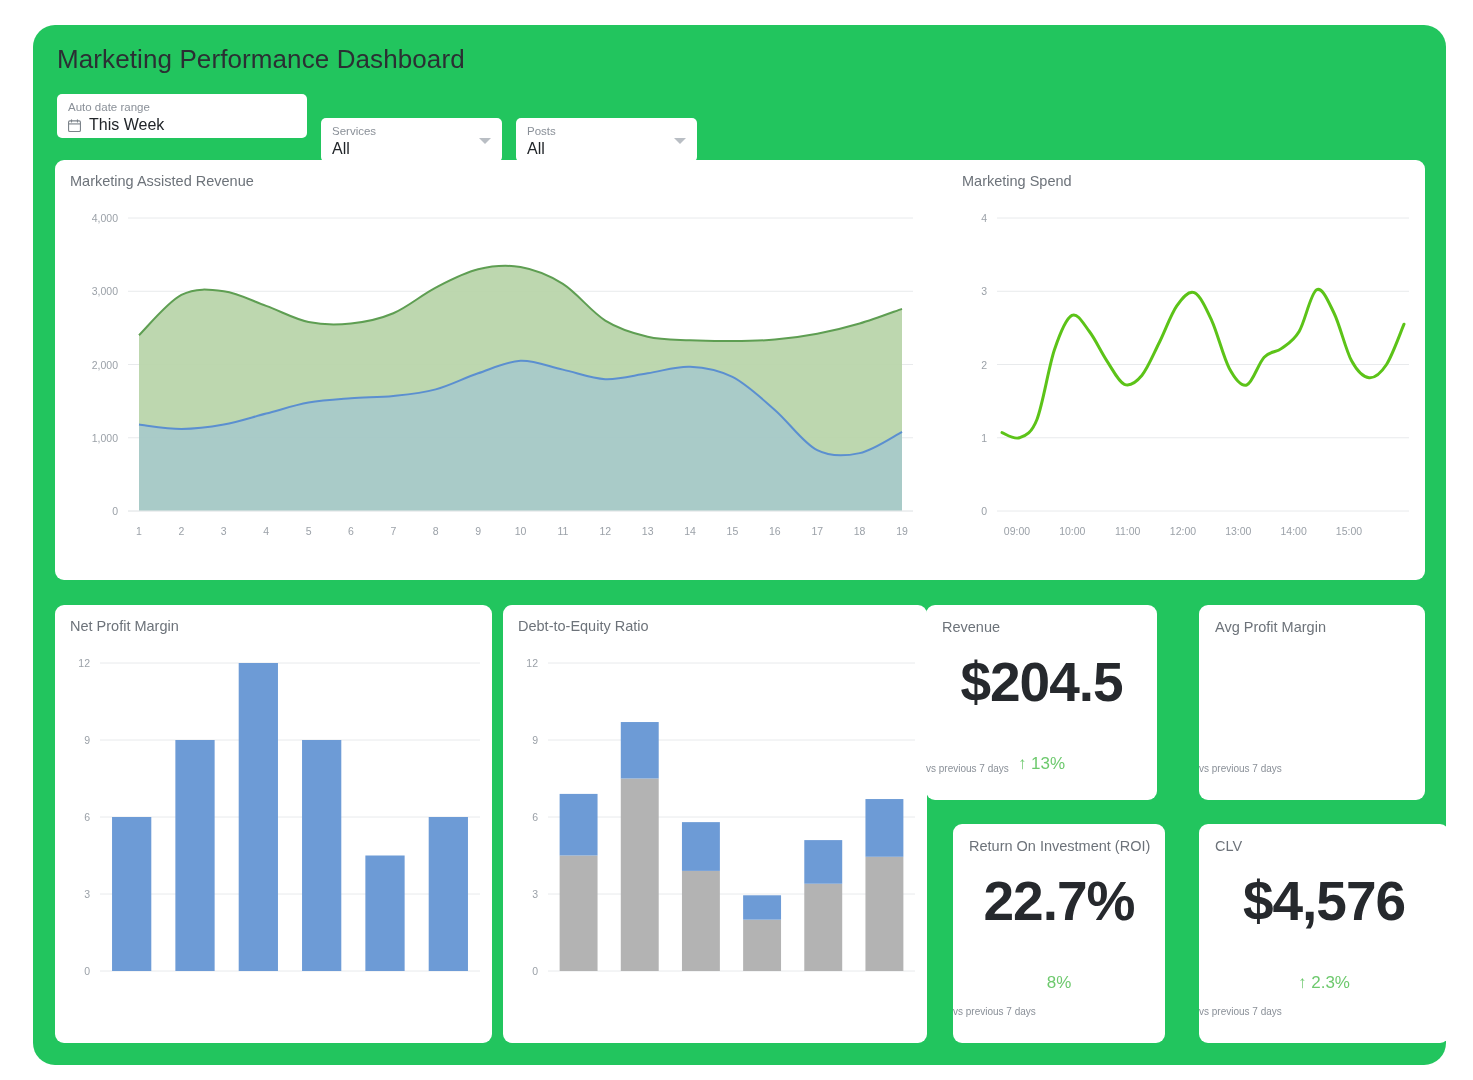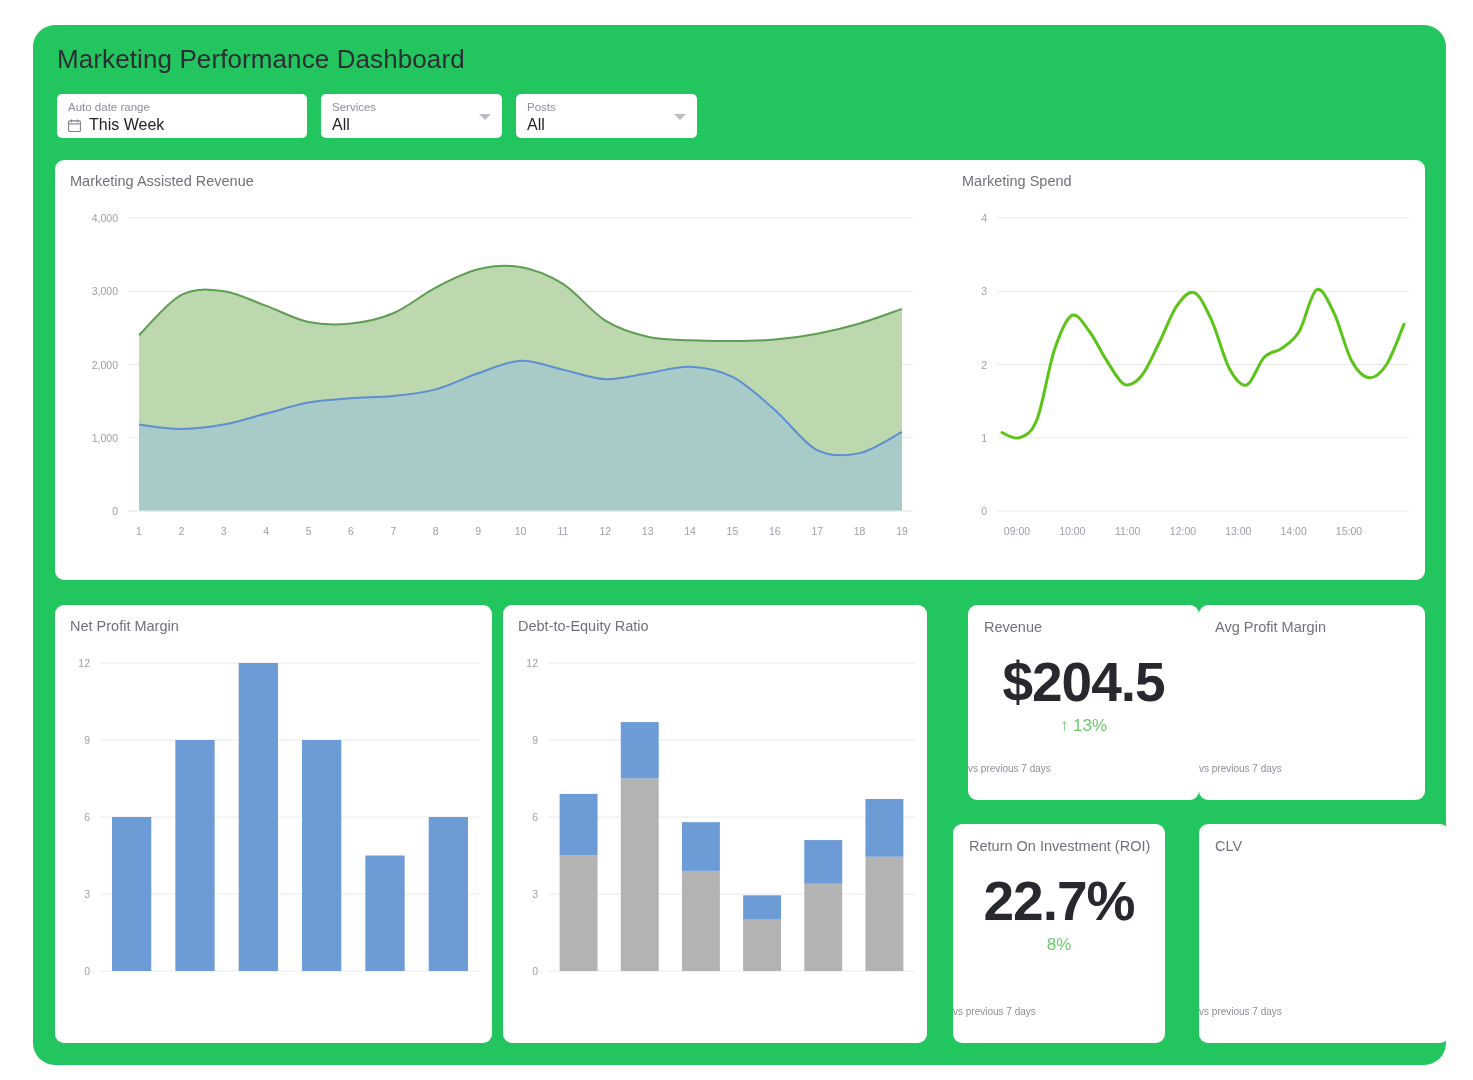--- a/index.html
+++ b/index.html
@@ -21,21 +21,21 @@
     font-size: 26px; color: #2b2f33; font-weight: 400;
     letter-spacing: 0.1px;
   }
   
   .filters { position: absolute; left: 24px; top: 69px; display: flex; gap: 14px; }
   .filter {
     position: relative; height: 44px; background: #ffffff;
     border-radius: 5px; padding: 6px 12px 0 11px;
   }
   .filter.wide { width: 250px; }
-  .filter.narrow { width: 181px; }
+  .filter.narrow { width: 181px; margin-top: 24px; }
   .filter-label { font-size: 11.5px; color: #8a9098; line-height: 14px; }
   .filter-value {
     font-size: 16px; color: #212529; line-height: 22px;
     display: flex; align-items: center; gap: 8px; text-align: right;
   }
   .cal-icon { display: inline-block; width: 13px; height: 13px; position: relative; top: 0px; }
   .chev {
     position: absolute; right: 11px; top: 20px;
     width: 0; height: 0;
     border-left: 6px solid transparent;
@@ -50,21 +50,21 @@
   }
   .chart-area { position: absolute; left: 0; top: 36px; right: 0; bottom: 0; }
   svg { display: block; }
   .tick { font-size: 10.5px; fill: #9ba1a8; font-family: "Liberation Sans", sans-serif; }
   .tick-y { text-anchor: end; }
   .tick-x { text-anchor: middle; }
   
   .kpi-title { position: absolute; left: 16px; top: 14px; font-size: 14.5px; color: #6d737a; }
   .kpi-body {
     position: absolute; left: 0; right: 0; top: 46px;
-    display: flex; flex-direction: column; align-items: center;
+    display: flex; flex-direction: column; align-items: center; gap: 38px;
   }
   .kpi-value { font-size: 55px; font-weight: 700; color: #26292d; letter-spacing: -1px; line-height: 62px; }
   .kpi-delta { font-size: 17px; color: #6dc96d; line-height: 24px; margin-top: 1px; }
   .kpi-foot { position: absolute; left: 0; right: 0; bottom: 26px; text-align: left; font-size: 10px; color: #8a9098; }
 </style>
 </head>
 <body>
 
 <div class="dashboard">
 
@@ -214,21 +214,21 @@
           <rect x="240.12166666666667" y="278.6666666666667" width="37.92333333333333" height="51.333333333333314" fill="#b3b3b3"></rect>
           <rect x="240.12166666666667" y="254.28333333333333" width="37.92333333333333" height="24.383333333333354" fill="#6d9bd6"></rect>
           <rect x="301.2883333333333" y="242.73333333333335" width="37.92333333333333" height="87.26666666666665" fill="#b3b3b3"></rect>
           <rect x="301.2883333333333" y="199.1" width="37.92333333333333" height="43.633333333333354" fill="#6d9bd6"></rect>
           <rect x="362.455" y="215.78333333333333" width="37.92333333333333" height="114.21666666666667" fill="#b3b3b3"></rect>
           <rect x="362.455" y="158.03333333333333" width="37.92333333333333" height="57.75" fill="#6d9bd6"></rect>
         </svg>
     </div>
   </div>
 
-  <div class="card" style="left:935px; top:580px; width:231px; height:195px;">
+  <div class="card" style="left:893px; top:580px; width:231px; height:195px;">
     <div class="kpi-title">Revenue</div>
     <div class="kpi-body">
       <div class="kpi-value">$204.5</div>
       <div class="kpi-delta">↑ 13%</div>
     </div>
     <div class="kpi-foot">vs previous 7 days</div>
   </div>
 
   <div class="card" style="left:1166px; top:580px; width:226px; height:195px;">
     <div class="kpi-title">Avg Profit Margin</div>
@@ -239,16 +239,20 @@
     <div class="kpi-title">Return On Investment (ROI)</div>
     <div class="kpi-body">
       <div class="kpi-value">22.7%</div>
       <div class="kpi-delta">8%</div>
     </div>
     <div class="kpi-foot">vs previous 7 days</div>
   </div>
 
   <div class="card" style="left:1166px; top:799px; width:250px; height:219px;">
     <div class="kpi-title">CLV</div>
+    <div class="kpi-body">
+      <div class="kpi-value">$4,576</div>
+      <div class="kpi-delta">↑ 2.3%</div>
+    </div>
     <div class="kpi-foot">vs previous 7 days</div>
   </div>
 
 </div>
 
 </body></html>

